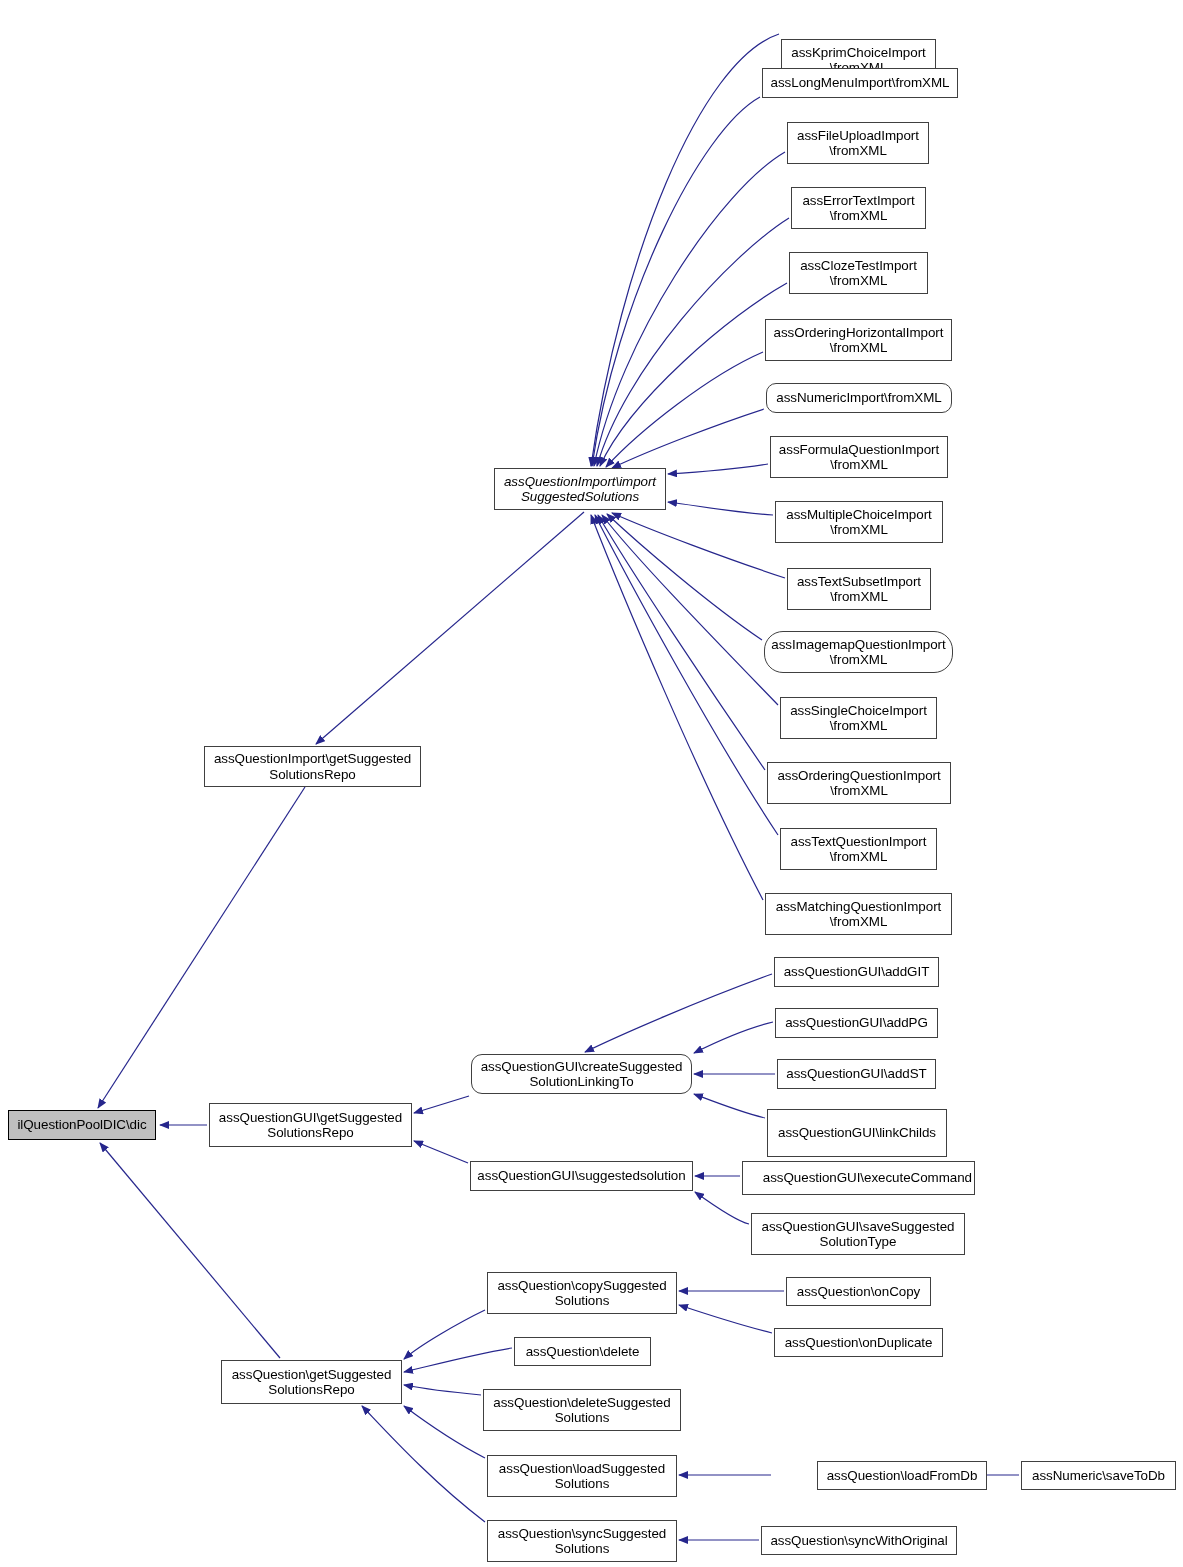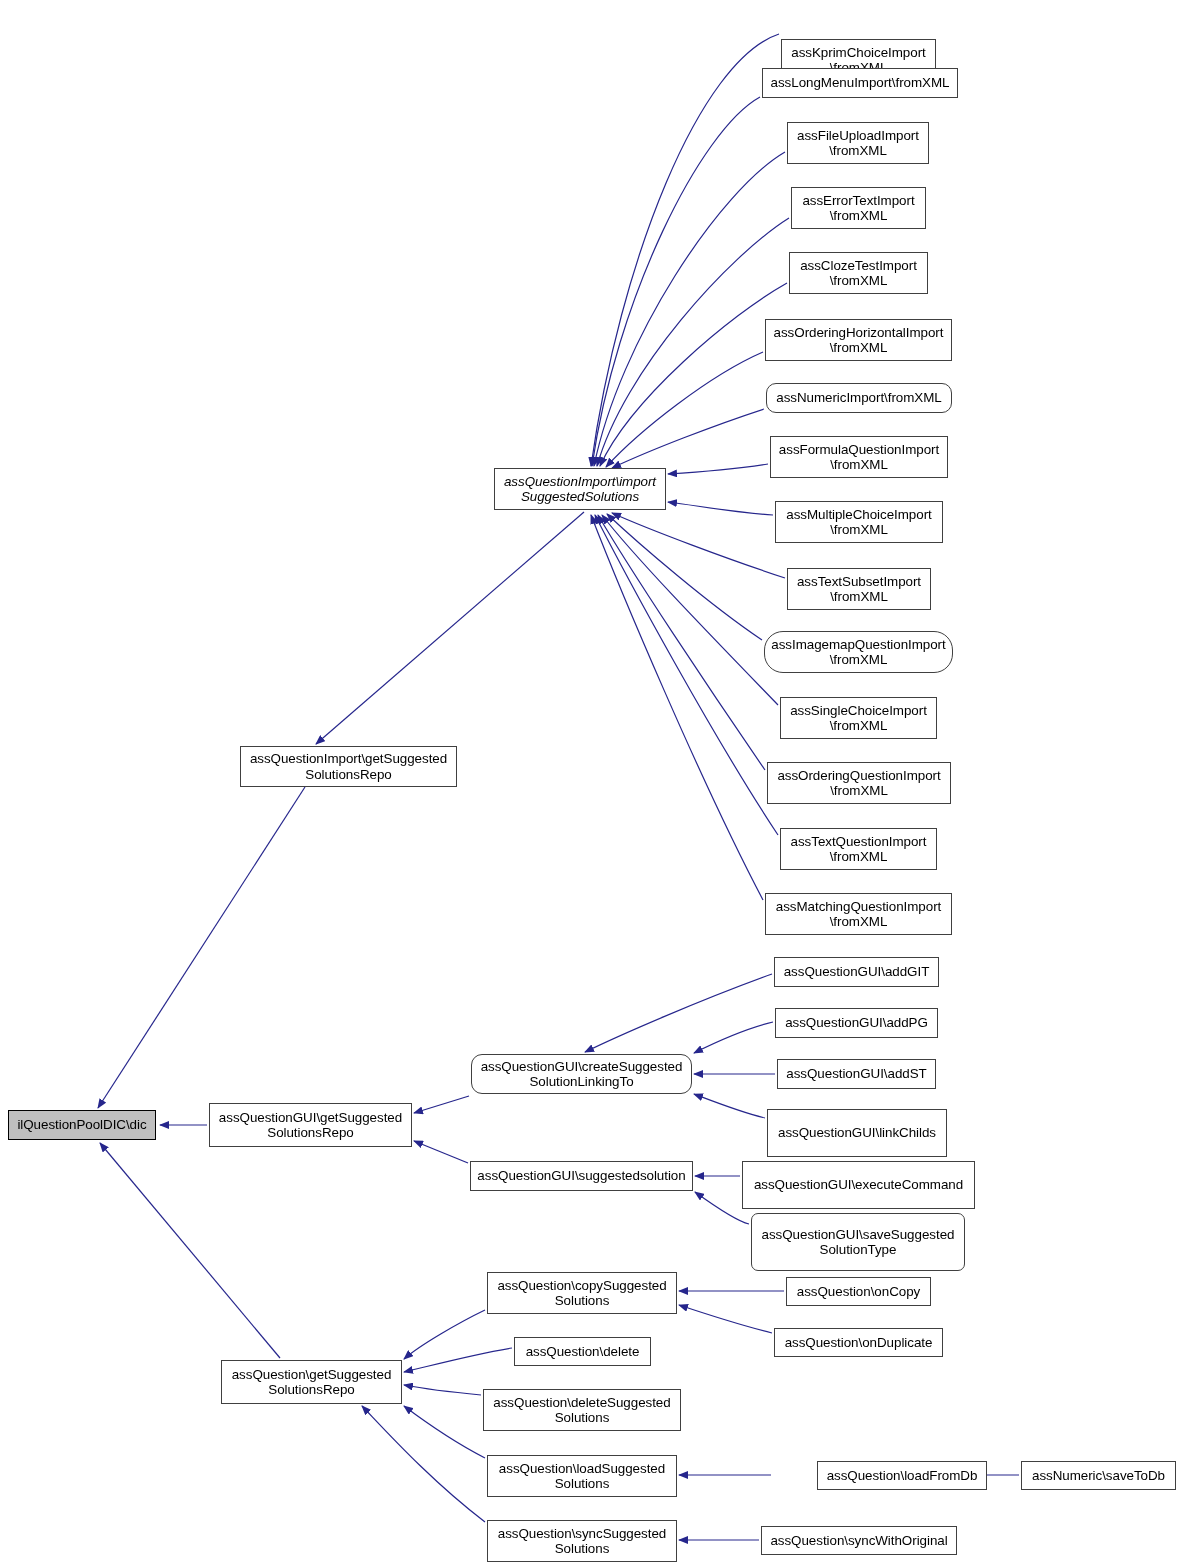--- a/index.html
+++ b/index.html
@@ -95,21 +95,21 @@
         <path d="M 485 1522 C 430 1480 385 1430 362 1406" fill="none" stroke="#26268c" stroke-width="1.2" marker-end="url(#arrow)"></path>
         <path d="M 784 1291 L 679 1291" fill="none" stroke="#26268c" stroke-width="1.2" marker-end="url(#arrow)"></path>
         <path d="M 772 1333 C 740 1325 700 1312 679 1305" fill="none" stroke="#26268c" stroke-width="1.2" marker-end="url(#arrow)"></path>
         <path d="M 771 1475 L 679 1475" fill="none" stroke="#26268c" stroke-width="1.2" marker-end="url(#arrow)"></path>
         <path d="M 759 1540 L 679 1540" fill="none" stroke="#26268c" stroke-width="1.2" marker-end="url(#arrow)"></path>
         <path d="M 1019 1475 L 945 1475" fill="none" stroke="#26268c" stroke-width="1.2" marker-end="url(#arrow)"></path>
       </g>
   </svg>
   <div id="node-layer">
       <div class="node root" style="left: 8px; top: 1110px; width: 148px; height: 30px;"><span class="label">ilQuestionPoolDIC\dic</span></div>
-      <div class="node" style="left: 204px; top: 746px; width: 217px; height: 41px; margin-left: 36px;"><span class="label">assQuestionImport\getSuggested
+      <div class="node" style="left: 204px; top: 746px; width: 217px; height: 41px;"><span class="label">assQuestionImport\getSuggested
 SolutionsRepo</span></div>
       <div class="node" style="left: 494px; top: 468px; width: 172px; height: 42px; font-style: italic;"><span class="label">assQuestionImport\import
 SuggestedSolutions</span></div>
       <div class="node" style="left: 781px; top: 3px; width: 155px; height: 42px; margin-top: 36px;"><span class="label">assKprimChoiceImport
 \fromXML</span></div>
       <div class="node" style="left: 762px; top: 68px; width: 196px; height: 30px;"><span class="label">assLongMenuImport\fromXML</span></div>
       <div class="node" style="left: 787px; top: 122px; width: 142px; height: 42px;"><span class="label">assFileUploadImport
 \fromXML</span></div>
       <div class="node" style="left: 791px; top: 187px; width: 135px; height: 42px;"><span class="label">assErrorTextImport
 \fromXML</span></div>
@@ -136,22 +136,22 @@
 \fromXML</span></div>
       <div class="node" style="left: 209px; top: 1103px; width: 203px; height: 44px;"><span class="label">assQuestionGUI\getSuggested
 SolutionsRepo</span></div>
       <div class="node" style="left: 471px; top: 1054px; width: 221px; height: 40px; border-radius: 11px;"><span class="label">assQuestionGUI\createSuggested
 SolutionLinkingTo</span></div>
       <div class="node" style="left: 774px; top: 957px; width: 165px; height: 30px;"><span class="label">assQuestionGUI\addGIT</span></div>
       <div class="node" style="left: 775px; top: 1008px; width: 163px; height: 30px;"><span class="label">assQuestionGUI\addPG</span></div>
       <div class="node" style="left: 777px; top: 1059px; width: 159px; height: 30px;"><span class="label">assQuestionGUI\addST</span></div>
       <div class="node" style="left: 767px; top: 1109px; width: 180px; height: 48px;"><span class="label">assQuestionGUI\linkChilds</span></div>
       <div class="node" style="left: 470px; top: 1161px; width: 223px; height: 30px;"><span class="label">assQuestionGUI\suggestedsolution</span></div>
-      <div class="node" style="left: 742px; top: 1161px; width: 233px; height: 48px;"><span class="label">assQuestionGUI\executeCommand</span></div>
-      <div class="node" style="left: 751px; top: 1213px; width: 214px; height: 58px; border-radius: 7px;"><span class="label">assQuestionGUI\saveSuggested
+      <div class="node" style="left: 742px; top: 1161px; width: 233px; height: 34px; text-align: right;"><span class="label">assQuestionGUI\executeCommand</span></div>
+      <div class="node" style="left: 751px; top: 1213px; width: 214px; height: 42px;"><span class="label">assQuestionGUI\saveSuggested
 SolutionType</span></div>
       <div class="node" style="left: 221px; top: 1360px; width: 181px; height: 44px;"><span class="label">assQuestion\getSuggested
 SolutionsRepo</span></div>
       <div class="node" style="left: 487px; top: 1272px; width: 190px; height: 42px;"><span class="label">assQuestion\copySuggested
 Solutions</span></div>
       <div class="node" style="left: 514px; top: 1337px; width: 137px; height: 29px;"><span class="label">assQuestion\delete</span></div>
       <div class="node" style="left: 483px; top: 1389px; width: 198px; height: 42px;"><span class="label">assQuestion\deleteSuggested
 Solutions</span></div>
       <div class="node" style="left: 487px; top: 1455px; width: 190px; height: 42px;"><span class="label">assQuestion\loadSuggested
 Solutions</span></div>

